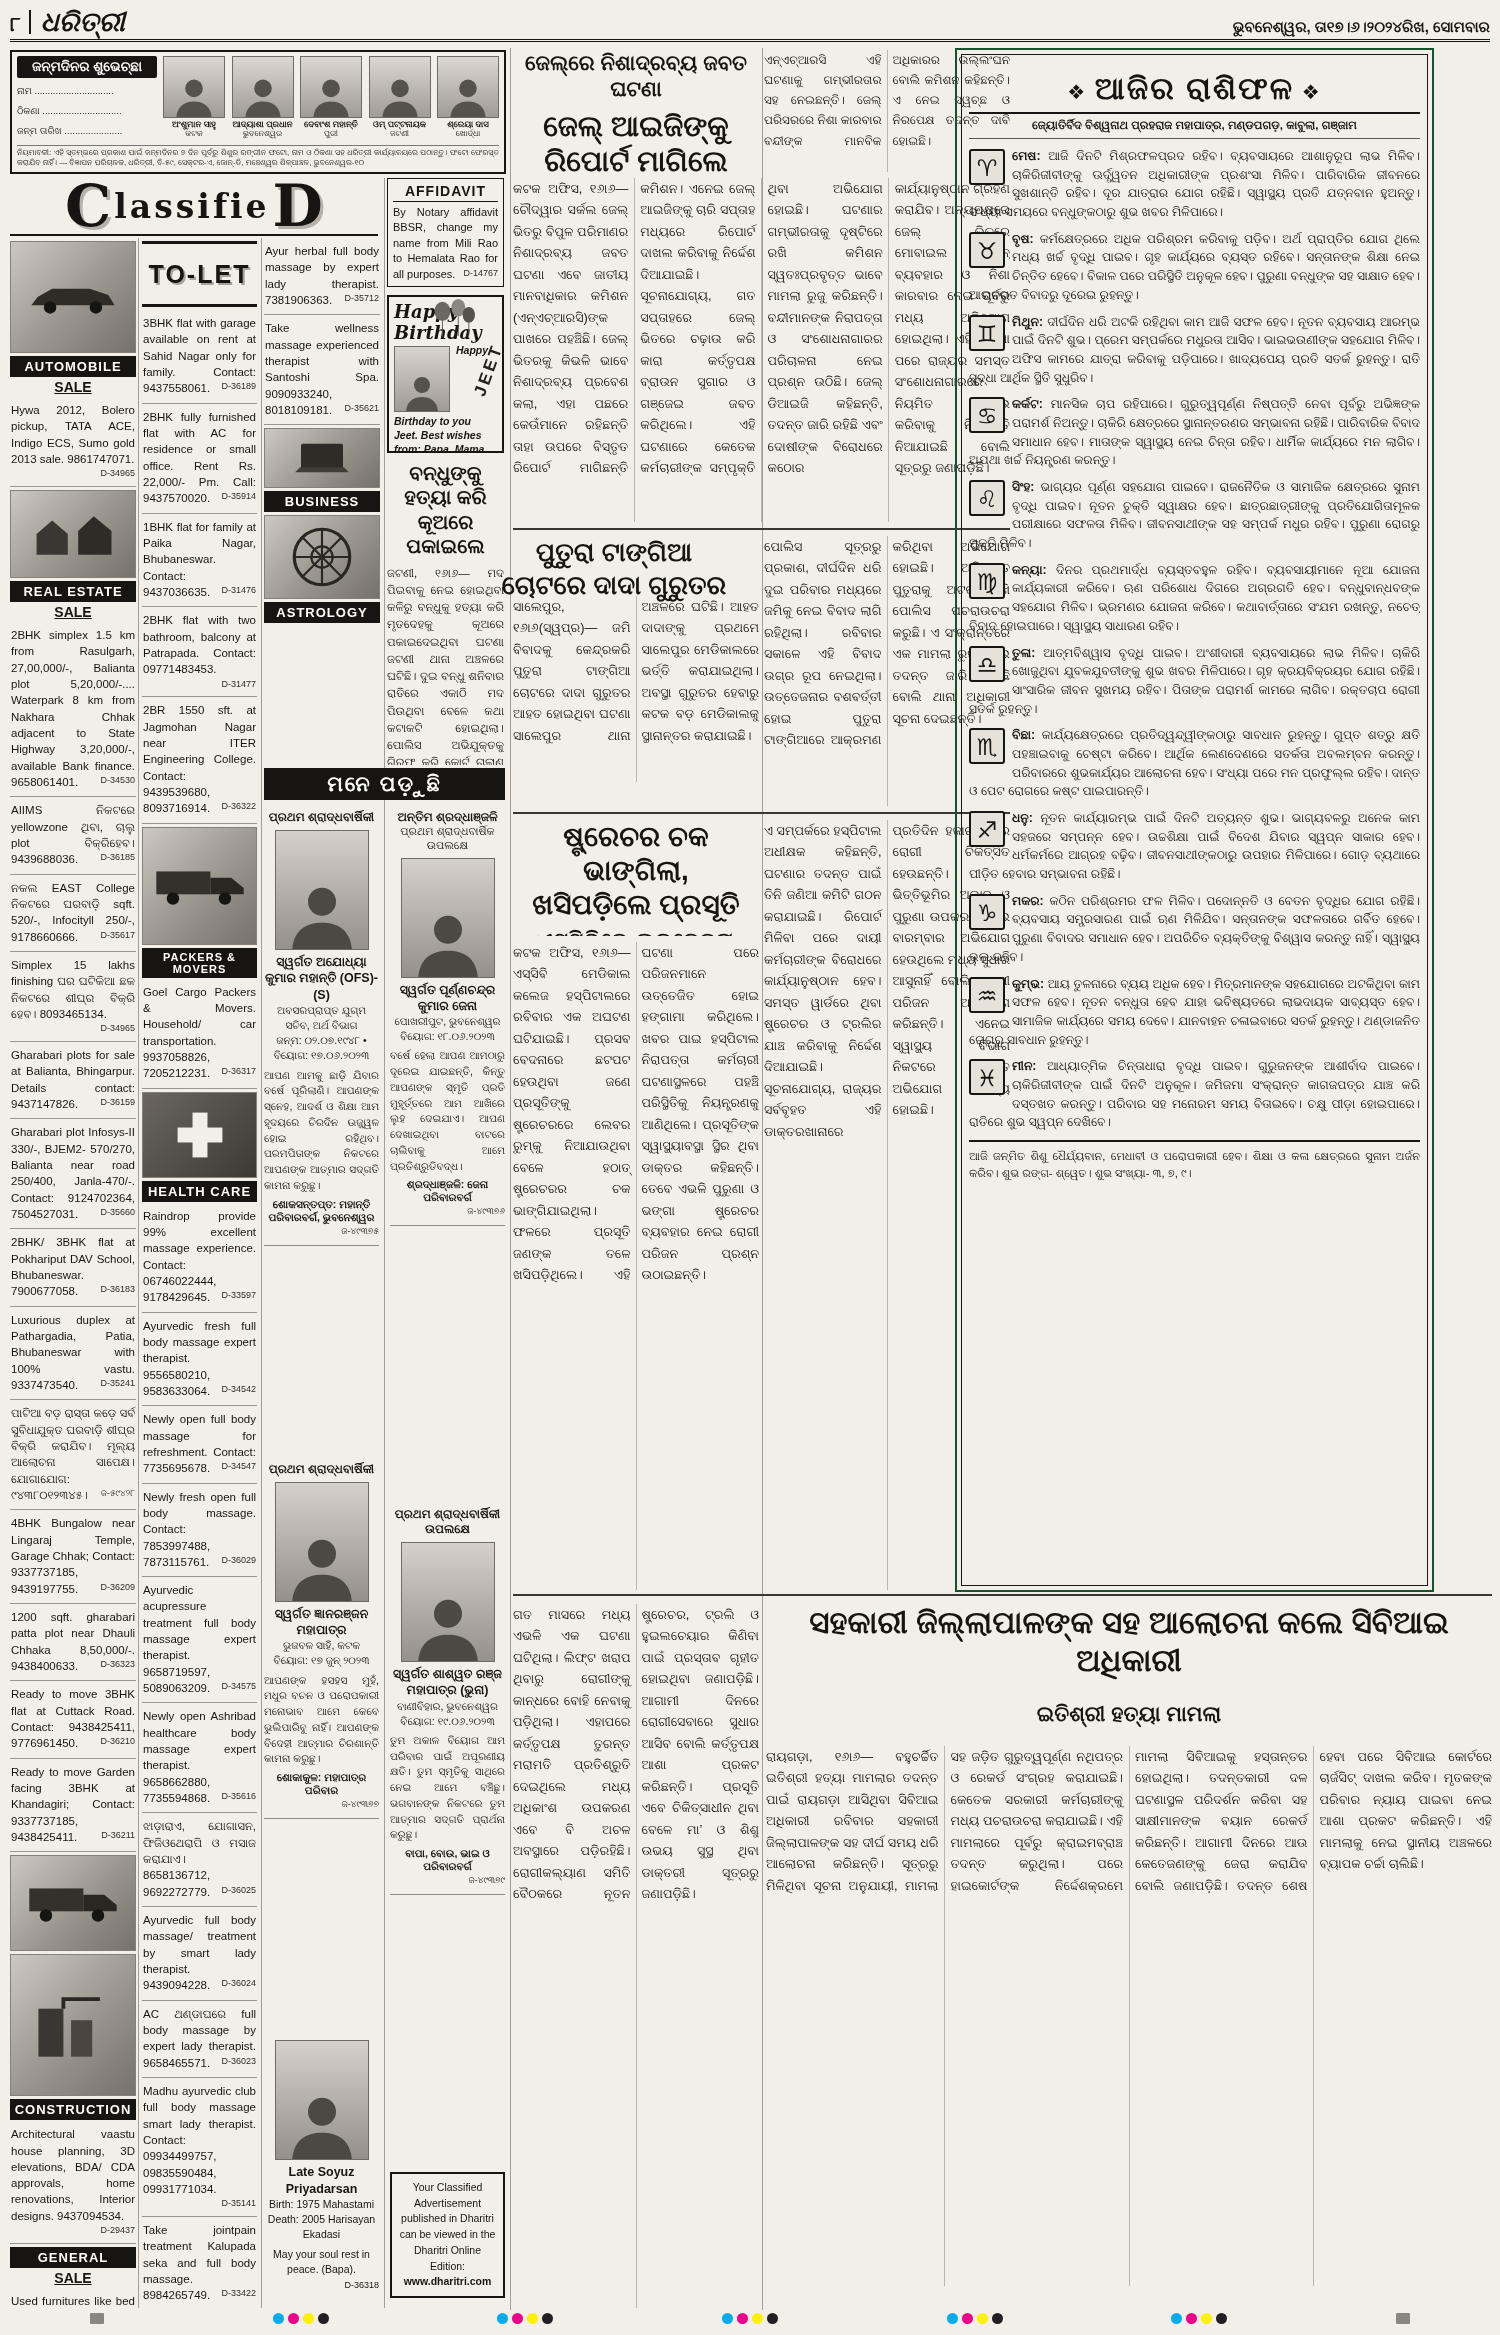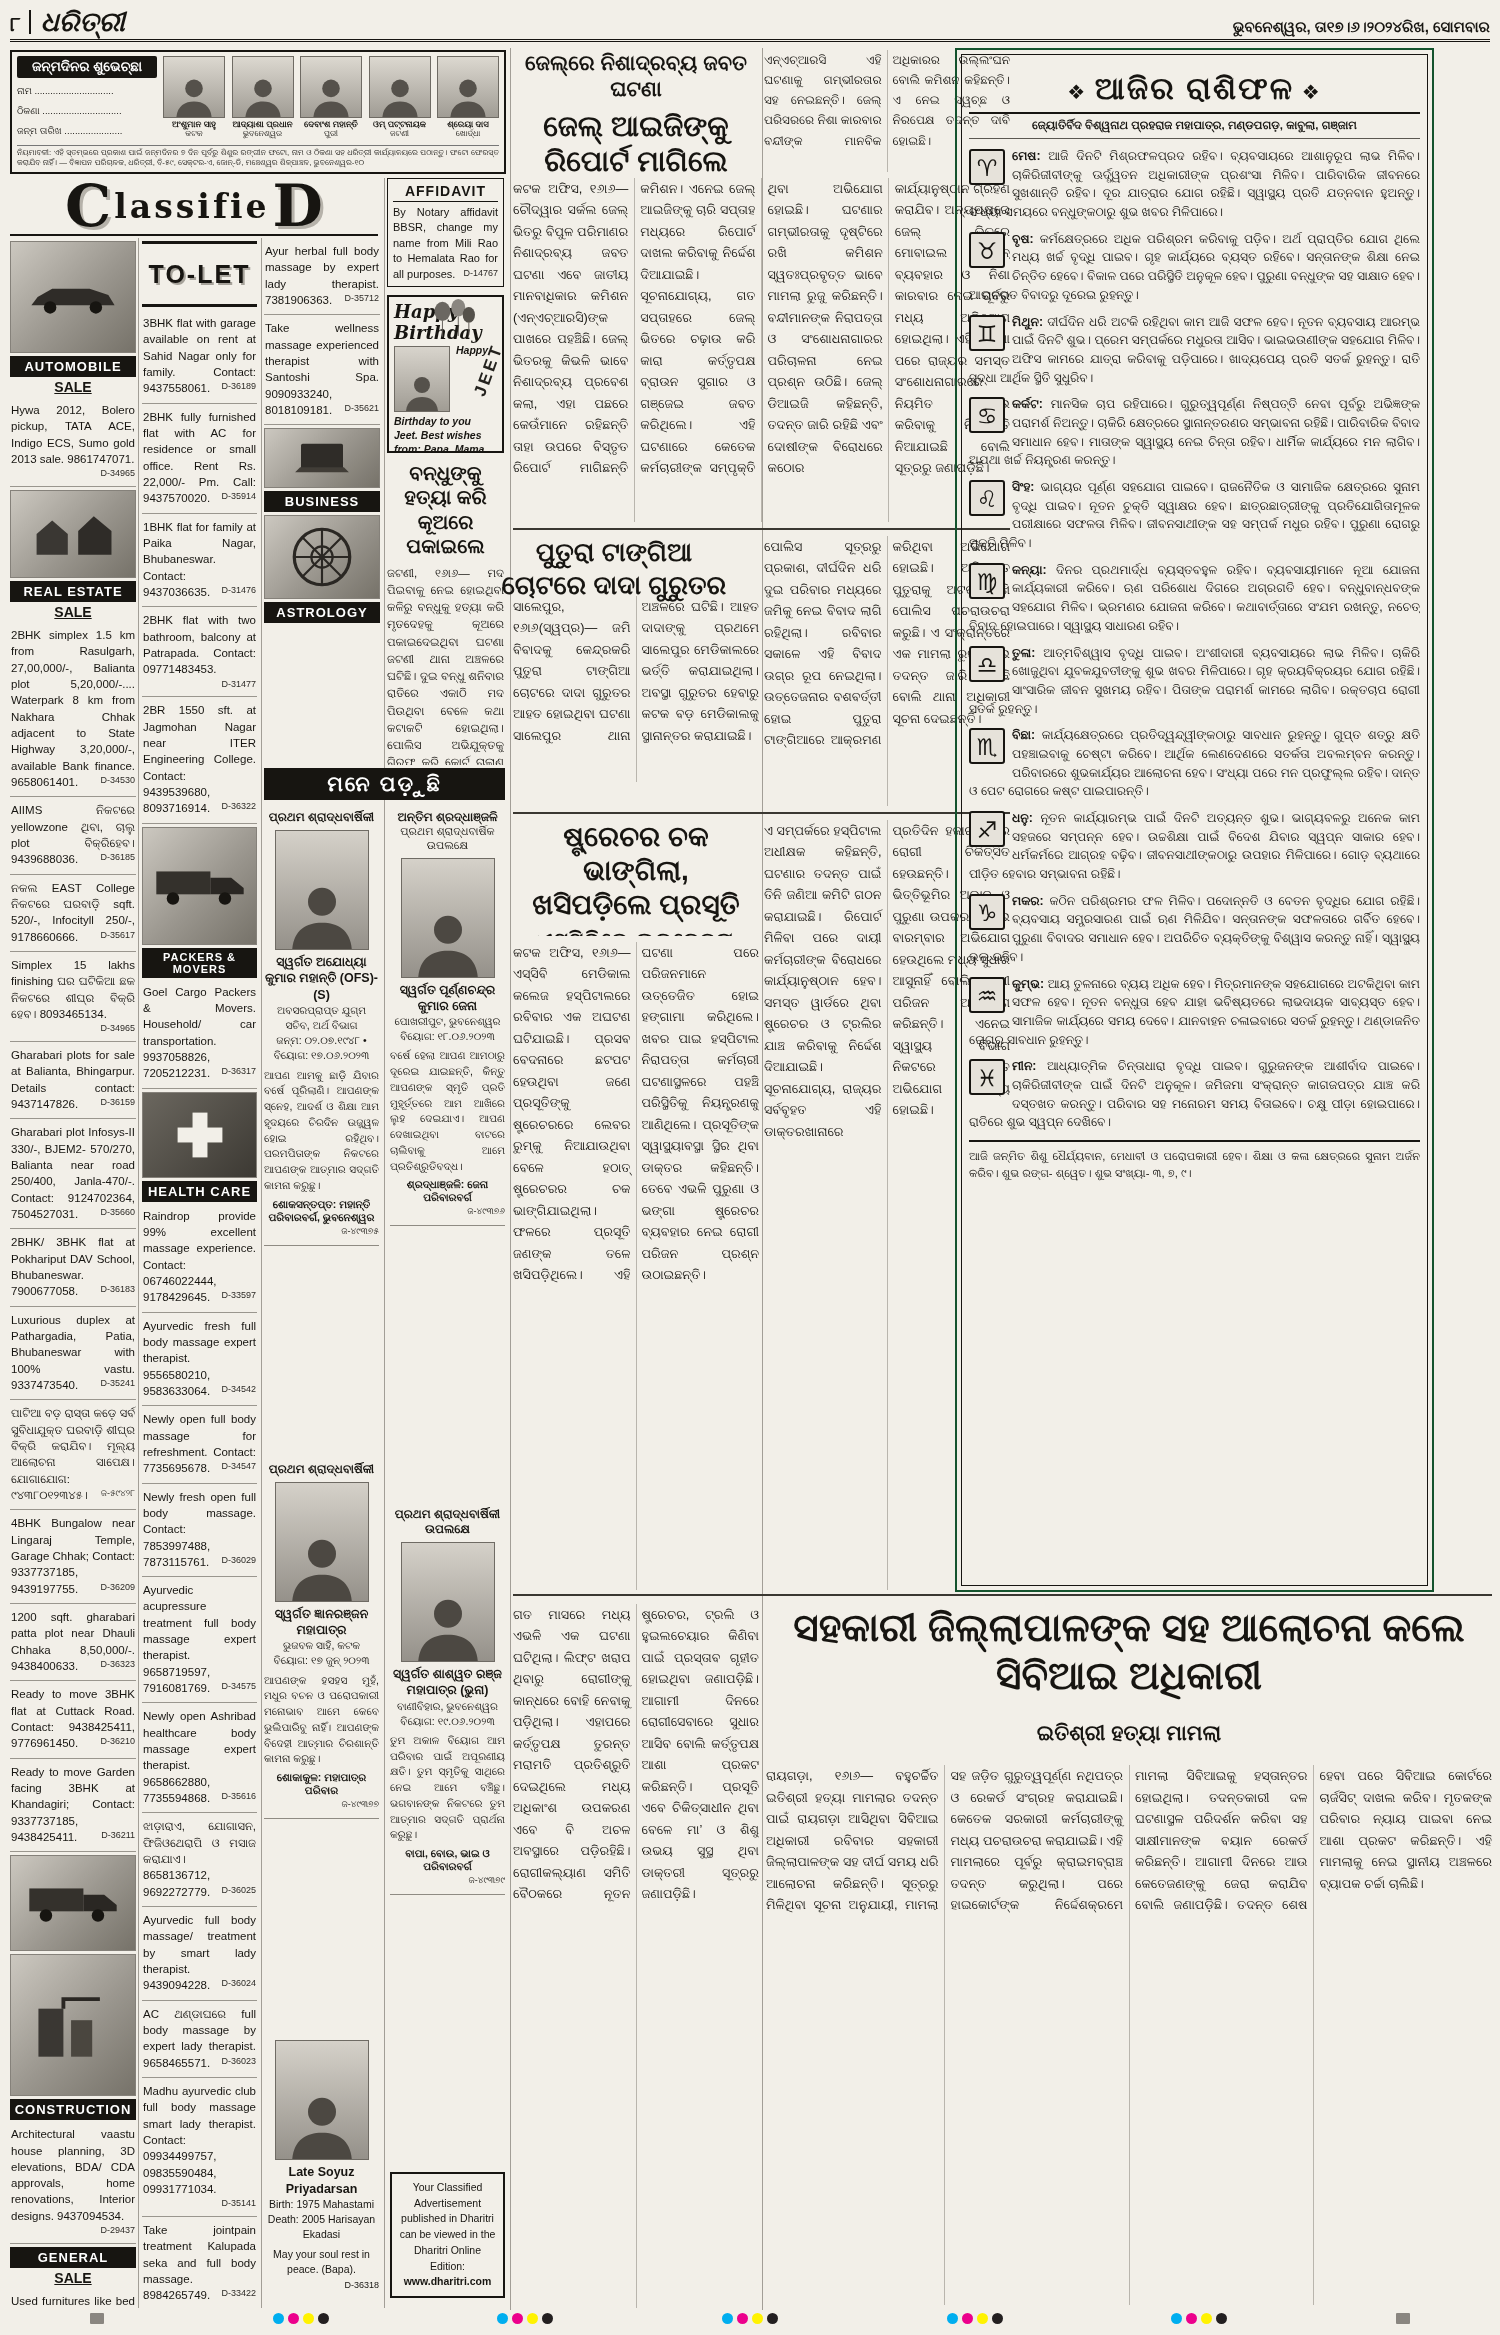--- a/index.html
+++ b/index.html
@@ -77,21 +77,21 @@
   
   .artblock{position:absolute;overflow:hidden;}
   .kicker{font-size:21px;font-weight:bold;text-align:center;line-height:1.22;}
   .hl1{font-size:29px;font-weight:bold;text-align:center;line-height:1.2;margin-top:8px;}
   .hl2{font-size:26px;font-weight:bold;text-align:center;line-height:1.25;}
   .hl3{font-size:28px;font-weight:bold;text-align:center;line-height:1.22;}
   .sub3{font-size:22px;font-weight:bold;text-align:center;line-height:1.2;margin-top:6px;letter-spacing:1px;}
   .body{font-size:12.8px;line-height:1.68;text-align:justify;}
   .cols2{column-count:2;column-gap:11px;column-rule:1px solid #b9b5ad;}
   .cols4{column-count:4;column-gap:12px;column-rule:1px solid #b9b5ad;}
-  .cbihl{font-size:39px;font-weight:bold;text-align:center;line-height:1.22;}
+  .cbihl{font-size:31px;font-weight:bold;text-align:center;line-height:1.22;}
   .cbisub{display:flex;align-items:center;gap:12px;margin:10px 0 8px;flex-direction:column;}
   .cbisub .line{flex:1;height:3px;background:#171511;}
   .cbisub-text{font-size:21px;font-weight:bold;white-space:nowrap;}
   
   .horo{position:absolute;left:955px;top:48px;width:479px;height:1544px;border:2px solid #14532d;outline:1px solid #171511;outline-offset:-7px;
         box-sizing:border-box;padding:21px 12px;overflow:hidden;}
   .horo-title{font-size:31px;font-weight:bold;text-align:center;letter-spacing:2px;padding:0 0 5px;border-bottom:2px solid #171511;}
   .horo-title::before{content:"❖ ";font-size:20px;}
   .horo-title::after{content:" ❖";font-size:20px;}
   .horo-astro{font-size:11.5px;text-align:center;font-weight:bold;padding:5px 0 6px;border-bottom:1px solid #5b5751;margin-bottom:8px;}
@@ -307,21 +307,21 @@
           <rect x="6" y="22" width="48" height="16" fill="#f2efe8"></rect>
         </svg>
     </div>
     <div class="secbar">HEALTH CARE</div>
     <div>
 
     <div class="ad"><span>Raindrop provide 99% excellent massage experience. Contact: 06746022444, 9178429645.</span><span class="ref">D-33597</span></div>
         <div class="ad"><span>Ayurvedic fresh full body massage expert therapist. 9556580210, 9583633064.</span><span class="ref">D-34542</span></div>
         <div class="ad"><span>Newly open full body massage for refreshment. Contact: 7735695678.</span><span class="ref">D-34547</span></div>
         <div class="ad"><span>Newly fresh open full body massage. Contact: 7853997488, 7873115761.</span><span class="ref">D-36029</span></div>
-        <div class="ad"><span>Ayurvedic acupressure treatment full body massage expert therapist. 9658719597, 7916081769.</span><span class="ref">D-34575</span></div>
+        <div class="ad"><span>Ayurvedic acupressure treatment full body massage expert therapist. 9658719597, 5089063209.</span><span class="ref">D-34575</span></div>
         <div class="ad"><span>Newly open Ashribad healthcare body massage expert therapist. 9658662880, 7735594868.</span><span class="ref">D-35616</span></div>
         <div class="ad"><span>ଝାଡ଼ାରାଏ, ଯୋଗାସନ, ଫିଜିଓଥେରାପି ଓ ମସାଜ କରାଯାଏ। 8658136712, 9692272779.</span><span class="ref">D-36025</span></div>
         <div class="ad"><span>Ayurvedic full body massage/ treatment by smart lady therapist. 9439094228.</span><span class="ref">D-36024</span></div>
         <div class="ad"><span>AC ଥଣ୍ଡାଘରେ full body massage by expert lady therapist. 9658465571.</span><span class="ref">D-36023</span></div>
         <div class="ad"><span>Madhu ayurvedic club full body massage smart lady therapist. Contact: 09934499757, 09835590484, 09931771034.</span><span class="ref">D-35141</span></div>
         <div class="ad"><span>Take jointpain treatment Kalupada seka and full body massage. 8984265749.</span><span class="ref">D-33422</span></div>
       </div>
   </div>
 
   <div class="col" style="left:264px;top:238px;width:116px;height:527px;">

